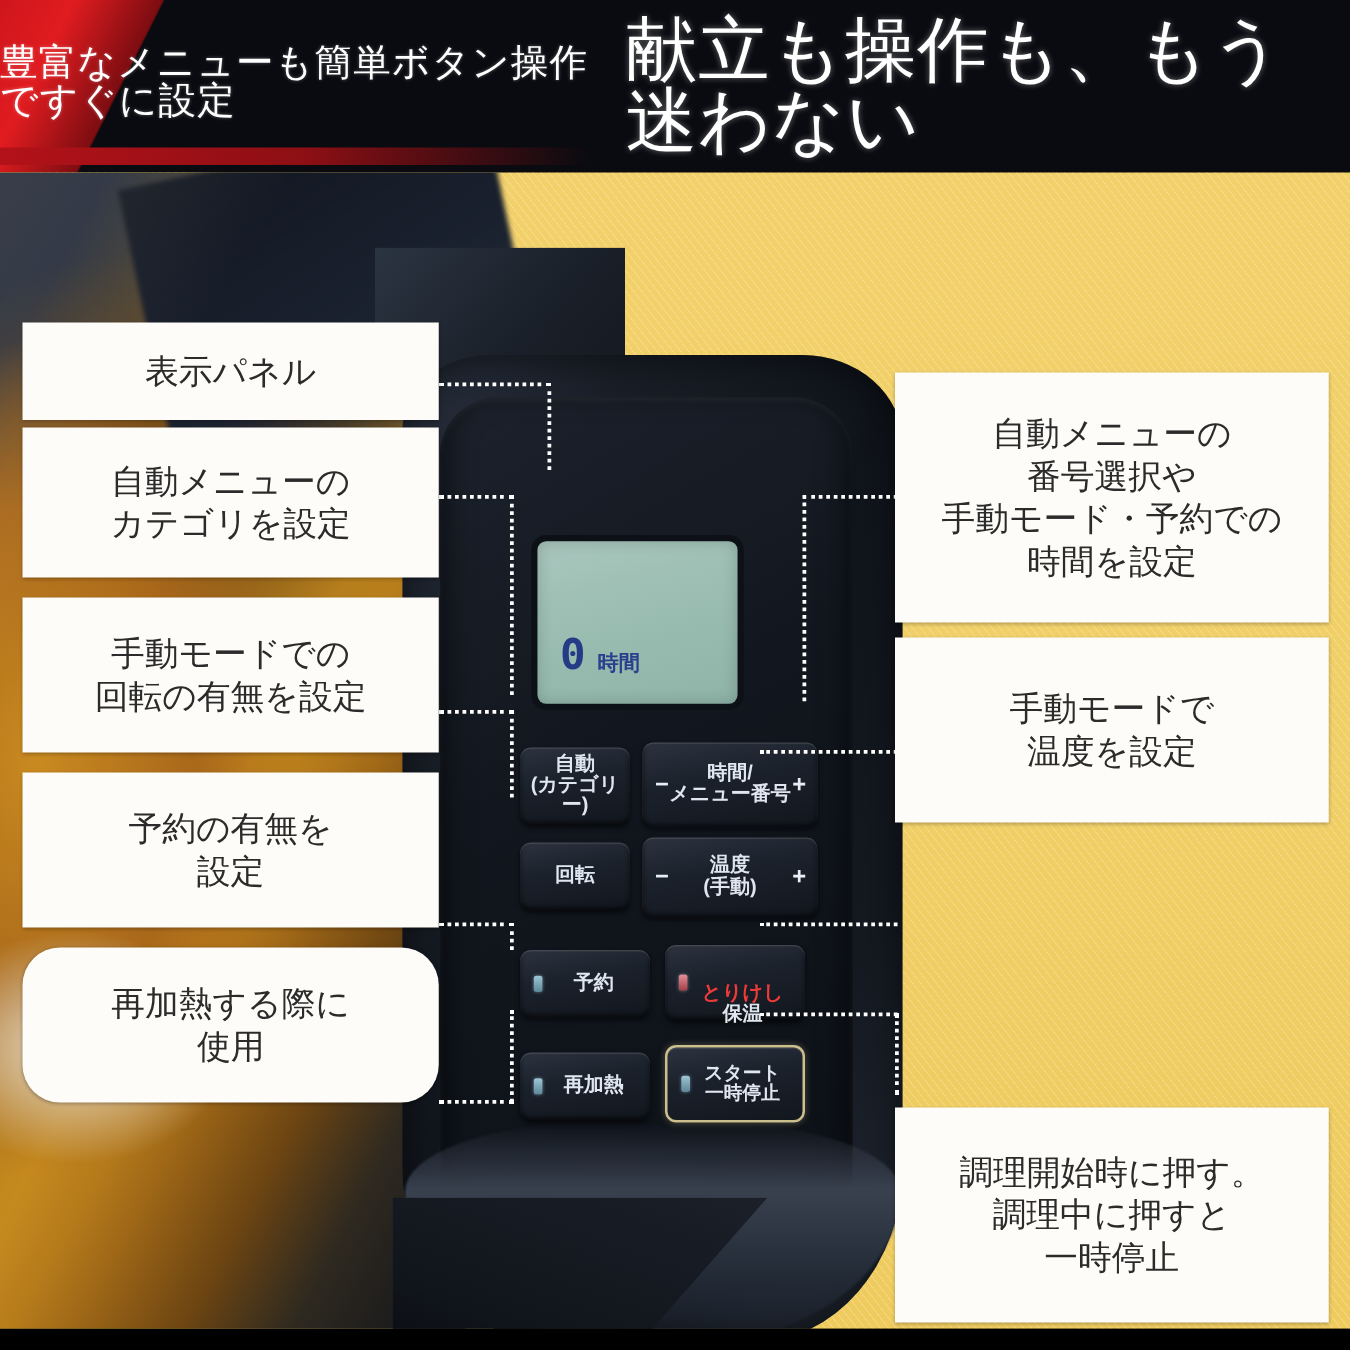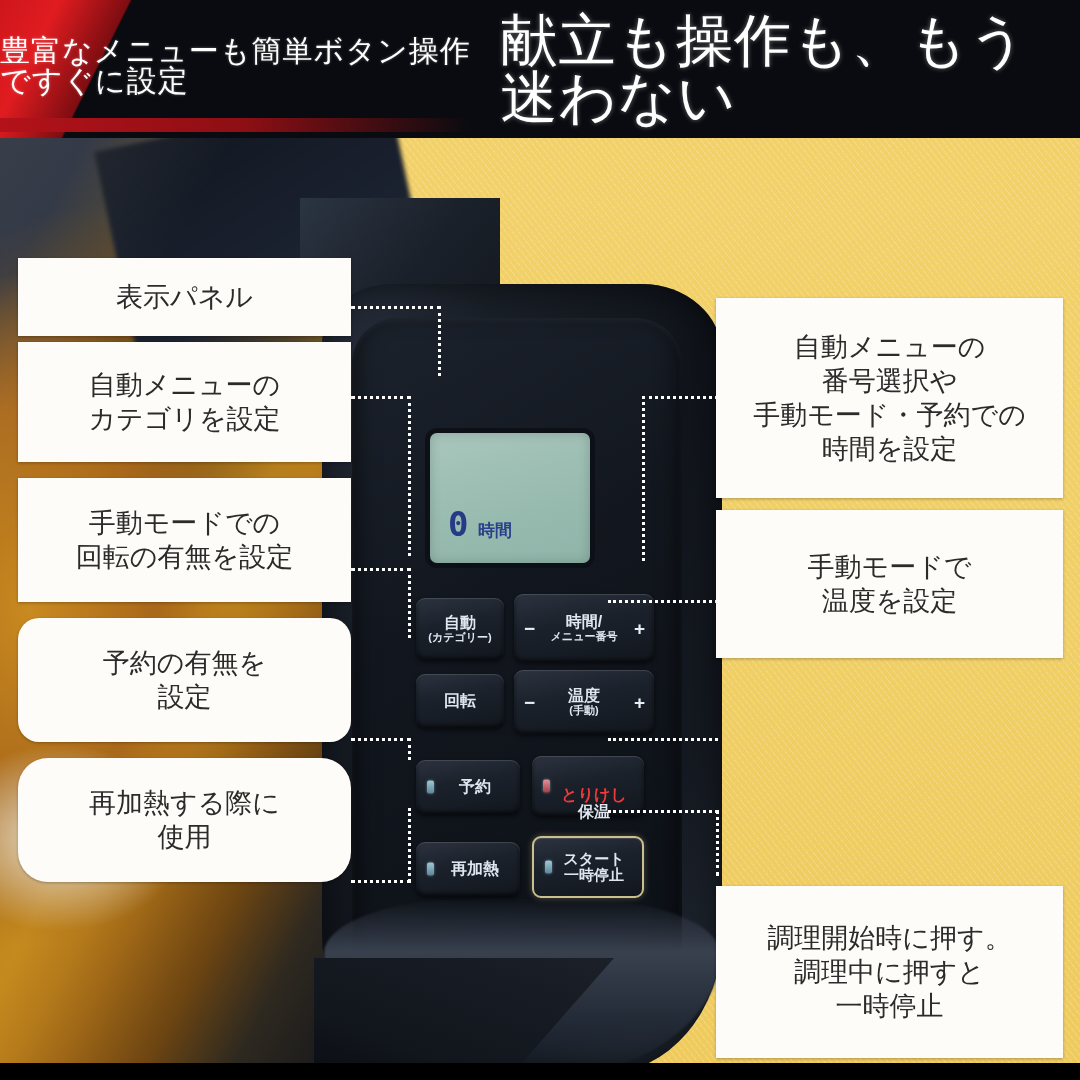--- a/index.html
+++ b/index.html
@@ -138,21 +138,21 @@
   .btn {
     position:absolute;
     background:linear-gradient(170deg,#2c333f 0%, #1b212b 42%, #12171e 100%);
     border-radius:9px;
     box-shadow:inset 0 1px 1px rgba(255,255,255,.16), inset 0 -2px 4px rgba(0,0,0,.7), 0 2px 4px rgba(0,0,0,.6);
     display:flex; align-items:center; justify-content:center;
     color:#dfe6ef;
     text-align:center;
   }
   .btn-lbl { line-height:1.04; font-size:16px; font-weight:bold; letter-spacing:0px; }
-  .btn-sub { font-size:11px; font-weight:bold; display:block; }
+  .btn-sub { font-size:16px; font-weight:bold; display:block; }
   .sign {
     position:absolute; color:#e8eef6; font-size:19px; font-weight:bold; line-height:1;
   }
   .sign.minus { left:10px; top:50%; transform:translateY(-50%); }
   .sign.plus  { right:9px; top:50%; transform:translateY(-50%); }
   .led {
     position:absolute; left:11px; top:50%; transform:translateY(-50%);
     width:7px; height:13px; border-radius:2px;
     background:linear-gradient(180deg,#9fc7d6,#5d8697);
     box-shadow:0 0 3px rgba(160,200,220,.5);
@@ -301,21 +301,21 @@
     <div class="dots h" style="left:608px; top:600px; width:110px;"></div>
 
     <div class="dots h" style="left:608px; top:672px; width:110px;"></div>
     <div class="dots v" style="left:716px; top:672px; height:66px;"></div>
 
     <div class="lbl left" style="top: 120px; height: 78px; white-space: pre-line;">表示パネル</div>
     <div class="lbl left" style="top: 204px; height: 120px; white-space: pre-line;">自動メニューの
 カテゴリを設定</div>
     <div class="lbl left" style="top: 340px; height: 124px; white-space: pre-line;">手動モードでの
 回転の有無を設定</div>
-    <div class="lbl left" style="top: 480px; height: 124px; white-space: pre-line; border-radius: 21px;">予約の有無を
+    <div class="lbl left" style="top: 480px; height: 124px; white-space: pre-line;">予約の有無を
 設定</div>
     <div class="lbl left" style="top: 620px; height: 124px; white-space: pre-line; border-radius: 30px;">再加熱する際に
 使用</div>
 
     <div class="lbl right" style="top: 160px; height: 200px; white-space: pre-line;">自動メニューの
 番号選択や
 手動モード・予約での
 時間を設定</div>
     <div class="lbl right" style="top: 372px; height: 148px; white-space: pre-line;">手動モードで
 温度を設定</div>

